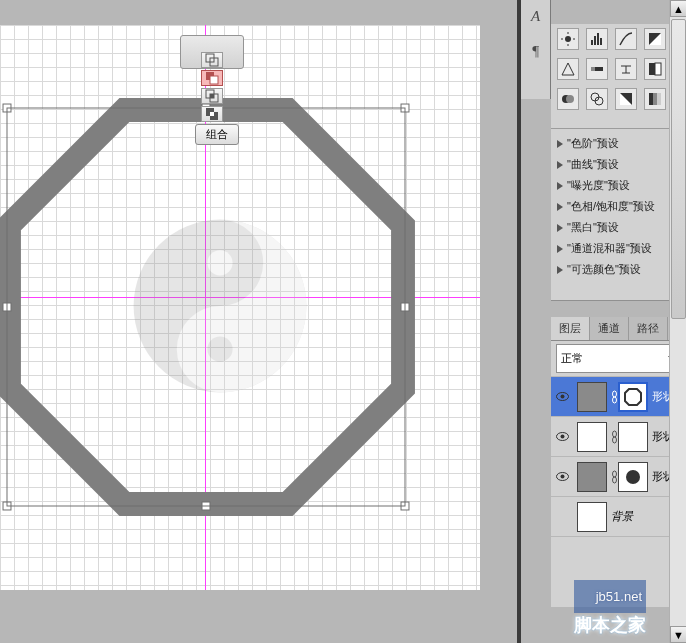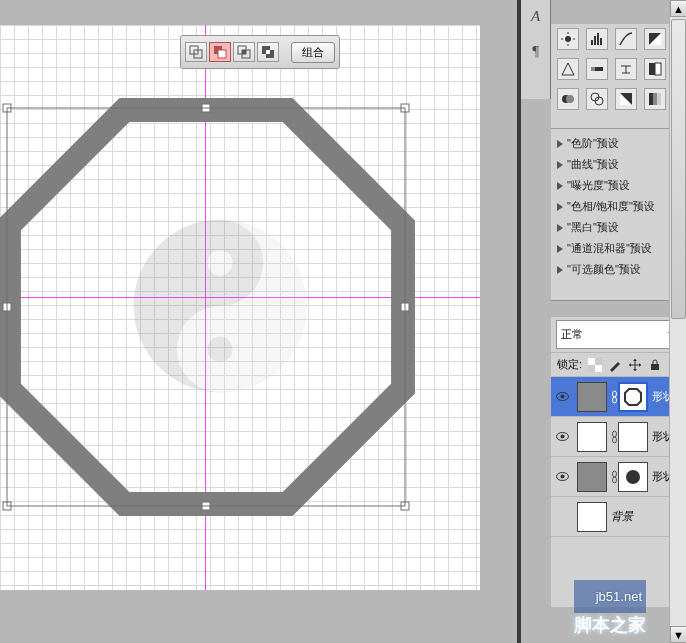--- a/index.html
+++ b/index.html
@@ -11,21 +11,21 @@
   background-size: 14px 14px; }
 .guide-h { position: absolute; left: 0; width: 100%; height: 1px; background: #ff3cff; }
 .guide-v { position: absolute; top: 0; width: 1px; height: 100%; background: #ff3cff; }
 
 .octagon { position: absolute; left: 7px; top: 108px; width: 398px; height: 398px; }
 .octagon svg { width: 100%; height: 100%; overflow: visible; }
 
 .taiji { position: absolute; left: 130px; top: 216px; width: 180px; height: 180px; opacity: 0.22; }
 .taiji svg { width: 100%; height: 100%; }
 
-.options-bar { position: absolute; left: 180px; top: 35px; height: 26px; background: linear-gradient(#eaeaea,#d2d2d2); border: 1px solid #949494; border-radius: 3px; display: flex; align-items: center; padding: 16px 4px; gap: 2px; }
+.options-bar { position: absolute; left: 180px; top: 35px; height: 26px; background: linear-gradient(#eaeaea,#d2d2d2); border: 1px solid #949494; border-radius: 3px; display: flex; align-items: center; padding: 16px 4px; gap: 2px; flex-direction: column; }
 .opt-btn { width: 22px; height: 20px; border: 1px solid #999; background: linear-gradient(#f6f6f6,#dedede); display: flex; align-items: center; justify-content: center; }
 .opt-btn.sel { background: #f7b9b9; border-color: #b35050; }
 .opt-btn svg { width: 14px; height: 14px; }
 .combine-btn { margin-left: 10px; padding: 2px 10px; border: 1px solid #8a8a8a; background: linear-gradient(#fafafa,#dcdcdc); border-radius: 3px; }
 
 .dark-bar { position: absolute; left: 517px; top: 0; width: 4px; height: 643px; background: #3b3b3b; }
 
 .right-panels { position: absolute; left: 521px; top: 0; width: 165px; height: 643px; }
 .tool-tabs { position: absolute; left: 0; top: 0; width: 30px; height: 99px; background: #d0d0d0; border-right: 1px solid #7a7a7a; display: flex; flex-direction: column; align-items: center; padding-top: 8px; gap: 18px; color: #4a4a4a; }
 .ti { font-family: Georgia, serif; font-style: italic; font-size: 15px; }
@@ -253,44 +253,30 @@
         <span class="tri"></span>
         <span>"通道混和器"预设</span>
       </div>
     <div class="preset-item">
         <span class="tri"></span>
         <span>"可选颜色"预设</span>
       </div>
   </div>
 
   <div class="layers-panel">
+    <div class="lp-tabs">
+      <div class="lp-tab act">图层</div>
+      <div class="lp-tab">通道</div>
+      <div class="lp-tab">路径</div>
+    </div>
     <div class="lp-row">
       <div class="lp-sel">
           <span>正常</span>
           <span class="arr"></span>
         </div>
-    </div>
-    <div class="lock-row">
-      <span>锁定:</span>
-      <svg class="lock-i" viewBox="0 0 14 14">
-          <rect width="14" height="14" fill="#ccc"></rect>
-          <rect width="7" height="7" fill="#fff"></rect>
-          <rect x="7" y="7" width="7" height="7" fill="#fff"></rect>
-        </svg>
-      <svg class="lock-i" viewBox="0 0 14 14">
-          <path d="M2 12 L10 4 L12 6 L4 14 Z" fill="#333"></path>
-        </svg>
-      <svg class="lock-i" viewBox="0 0 14 14">
-          <path d="M7 1 L7 13 M1 7 L13 7" stroke="#333"></path>
-          <path d="M7 1l-2 2h4zM7 13l-2-2h4zM1 7l2-2v4zM13 7l-2-2v4z" fill="#333"></path>
-        </svg>
-      <svg class="lock-i" viewBox="0 0 14 14">
-          <rect x="3" y="6" width="8" height="6" fill="#333"></rect>
-          <path d="M5 6 V4 a2 2 0 0 1 4 0 V6" fill="none" stroke="#333"></path>
-        </svg>
     </div>
     <div class="layer-list">
       <div class="layer-row sel">
         <div class="vis-col">
             <svg class="eye" viewBox="0 0 13 9">
               <ellipse cx="6.5" cy="4.5" rx="6" ry="4" fill="none" stroke="#333"></ellipse>
               <circle cx="6.5" cy="4.5" r="2" fill="#333"></circle>
             </svg>
           </div>
         <div class="thumb gray"></div>

